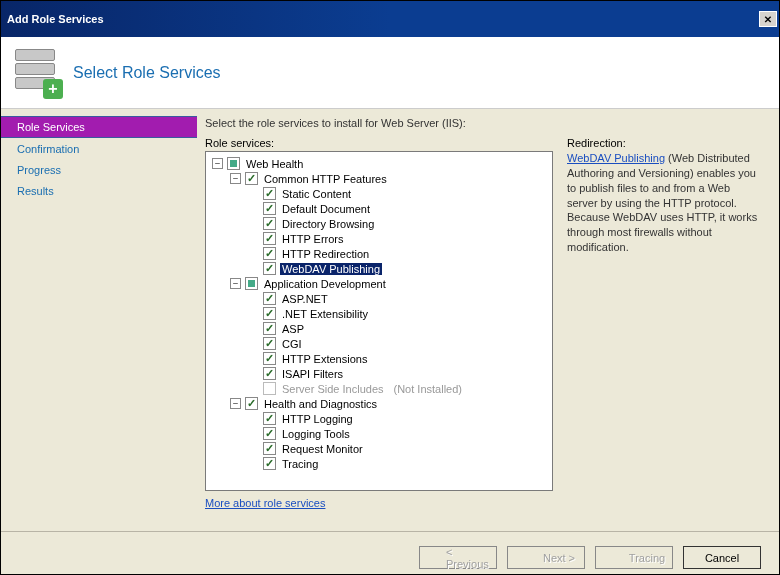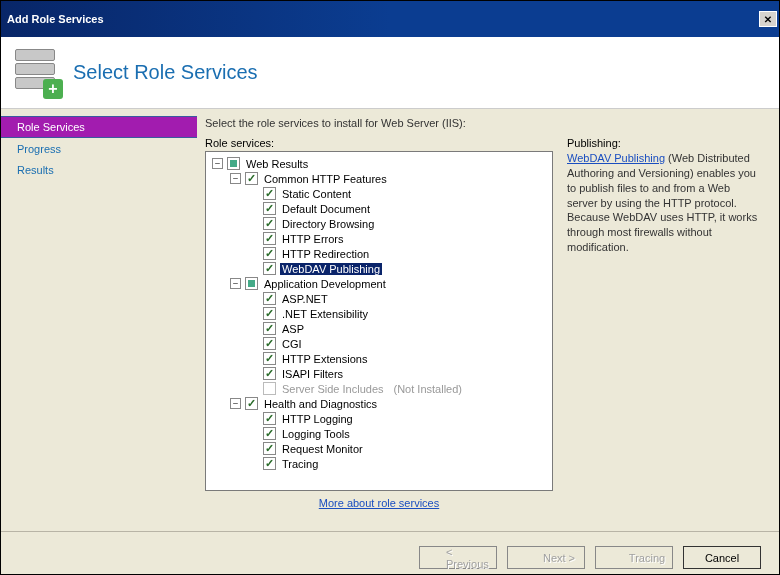--- a/index.html
+++ b/index.html
@@ -4,21 +4,21 @@
 <style>
   * { box-sizing: border-box; font-family: "Segoe UI", Tahoma, sans-serif; font-size: 11px; }
   html, body { margin: 0; padding: 0; }
   body { width: 780px; height: 575px; background: #ece9d8; border: 1px solid #000; position: relative; }
 
   .titlebar { height: 36px; background: linear-gradient(to right, #082668, #0b3d91, #0b3d91); color: #fff; display: flex; align-items: center; padding: 0 2px 0 6px; font-weight: bold; }
   .titlebar .spacer { flex: 1; }
   .titlebar .close-btn { width: 18px; height: 16px; background: #d6d3ce; border: 1px solid #fff; color: #000; display:flex; align-items:center; justify-content:center; font-family: Arial; font-size:10px; cursor:default;}
 
   .header-area { height: 72px; background: #fff; display:flex; align-items:center; padding: 0 12px; border-bottom:1px solid #ccc;}
-  .header-area .big-title { font-size: 20px; color: #1a6eb1; margin-left: 12px; }
+  .header-area .big-title { font-size: 16px; color: #1a6eb1; margin-left: 12px; }
   .server-icon { width:48px; height:48px; position:relative; }
   .server-icon .stack { width:40px; height:12px; background:#c8c8c8; border:1px solid #888; border-radius:2px; position:absolute; left:2px;}
   .server-icon .stack.s1{top:0;} .server-icon .stack.s2{top:14px;} .server-icon .stack.s3{top:28px;}
   .server-icon .plus { position:absolute; right:-2px; bottom:-2px; width:20px; height:20px; background:#4caf50; color:#fff; border-radius:3px; display:flex;align-items:center;justify-content:center; font-weight:bold; font-size:16px;}
 
   .main-row { display:flex; height: 420px; }
   .sidebar { width: 196px; padding: 6px 0; }
   .sidebar-item { padding: 4px 16px; color:#1a6eb1; cursor:default; margin:1px 0;}
   .sidebar-item.active { background:#a21caf; color:#fff; border-top:1px solid #3a5a9f; border-bottom:1px solid #3a5a9f;}
 
@@ -41,21 +41,21 @@
   .node .cb.tri { background:#fff; }
   .node .cb.tri::after { content:""; width:7px; height:7px; background:#4a8; display:block;}
   .node .cb.checked::after { content:"✓"; color:#2a6b2a; font-weight:bold;}
   .node .cb.disabled { border-color:#bbb; }
   .node .lbl { padding: 0 2px; }
   .node .lbl.sel { background:#0a246a; color:#fff; }
   .node .lbl.dis { color:#999; }
   .node .hint { color:#999; margin-left:4px;}
 
   .link { color:#1a4ec0; text-decoration:underline; cursor:default; }
-  .more-link { margin-top:6px;text-align:center; }
+  .more-link { margin-top:6px; }
   .desc-text { line-height:1.35; color:#333;}
 
   .divider { height:1px; background:#b8b4a6; margin: 2px 0 0 0;}
 
   .button-row { display:flex; justify-content:flex-end; gap:10px; padding: 14px 18px 0 0;}
   .btn { width:78px; height:23px; border:1px solid #888; background:#ece9d8; color:#888; display:flex; align-items:center; justify-content:center; cursor:default; }
   .btn.enabled { color:#000; border:1px solid #333; }
   .btn:not(.enabled) { color:#a0a0a0; text-shadow: 1px 1px 0 #fff; padding-left: 26px; }
 
   .ind0{padding-left:4px;} .ind1{padding-left:22px;} .ind2{padding-left:40px;}
@@ -75,35 +75,36 @@
       <div class="stack s2"></div>
       <div class="stack s3"></div>
     <div class="plus">+</div>
   </div>
   <div class="big-title">Select Role Services</div>
 </div>
 
 <div class="main-row">
   <div class="sidebar" id="sidebar">
       <div class="sidebar-item active">Role Services</div>
+      <div class="sidebar-item">Confirmation</div>
       <div class="sidebar-item">Progress</div>
       <div class="sidebar-item">Results</div>
     </div>
 
   <div class="content">
     <div class="instr">Select the role services to install for Web Server (IIS):</div>
 
     <div class="two-col">
       <div class="left-col">
         <div class="section-label">Role services:</div>
         <div class="tree-box" id="tree">
             <div class="node ind0">
               <span class="exp">−</span>
               <span class="cb tri"></span>
-              <span class="lbl">Web Results</span>
+              <span class="lbl">Web Health</span>
             </div>
             <div class="node ind1">
               <span class="exp">−</span>
               <span class="cb checked"></span>
               <span class="lbl">Common HTTP Features</span>
             </div>
             <div class="node ind2">
               <span class="exp blank"></span>
               <span class="cb checked"></span>
               <span class="lbl">Static Content</span>
@@ -196,21 +197,21 @@
             </div>
             <div class="node ind2">
               <span class="exp blank"></span>
               <span class="cb checked"></span>
               <span class="lbl">Tracing</span>
             </div>
           </div>
         <div class="more-link"><span class="link">More about role services</span></div>
       </div>
       <div class="right-col">
-        <div class="section-label">Publishing:</div>
+        <div class="section-label">Redirection:</div>
         <div class="desc-text">
           <span class="link">WebDAV Publishing</span><span> (Web Distributed Authoring and Versioning) enables you to publish files to and from a Web server by using the HTTP protocol. Because WebDAV uses HTTP, it works through most firewalls without modification.</span>
         </div>
       </div>
     </div>
   </div>
 </div>
 
 <div class="divider"></div>
 

